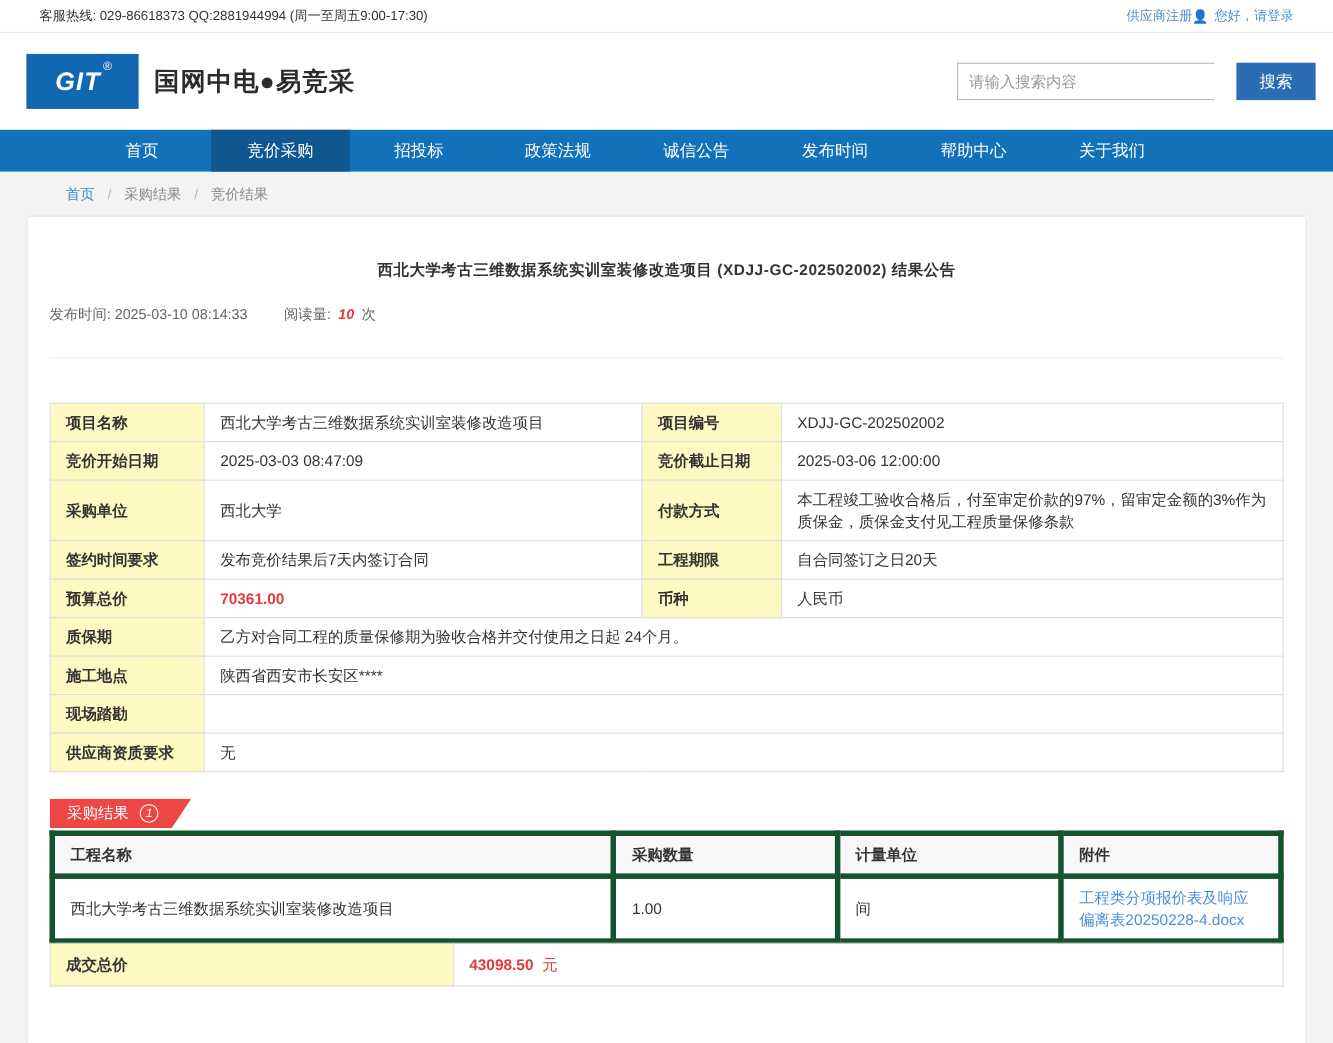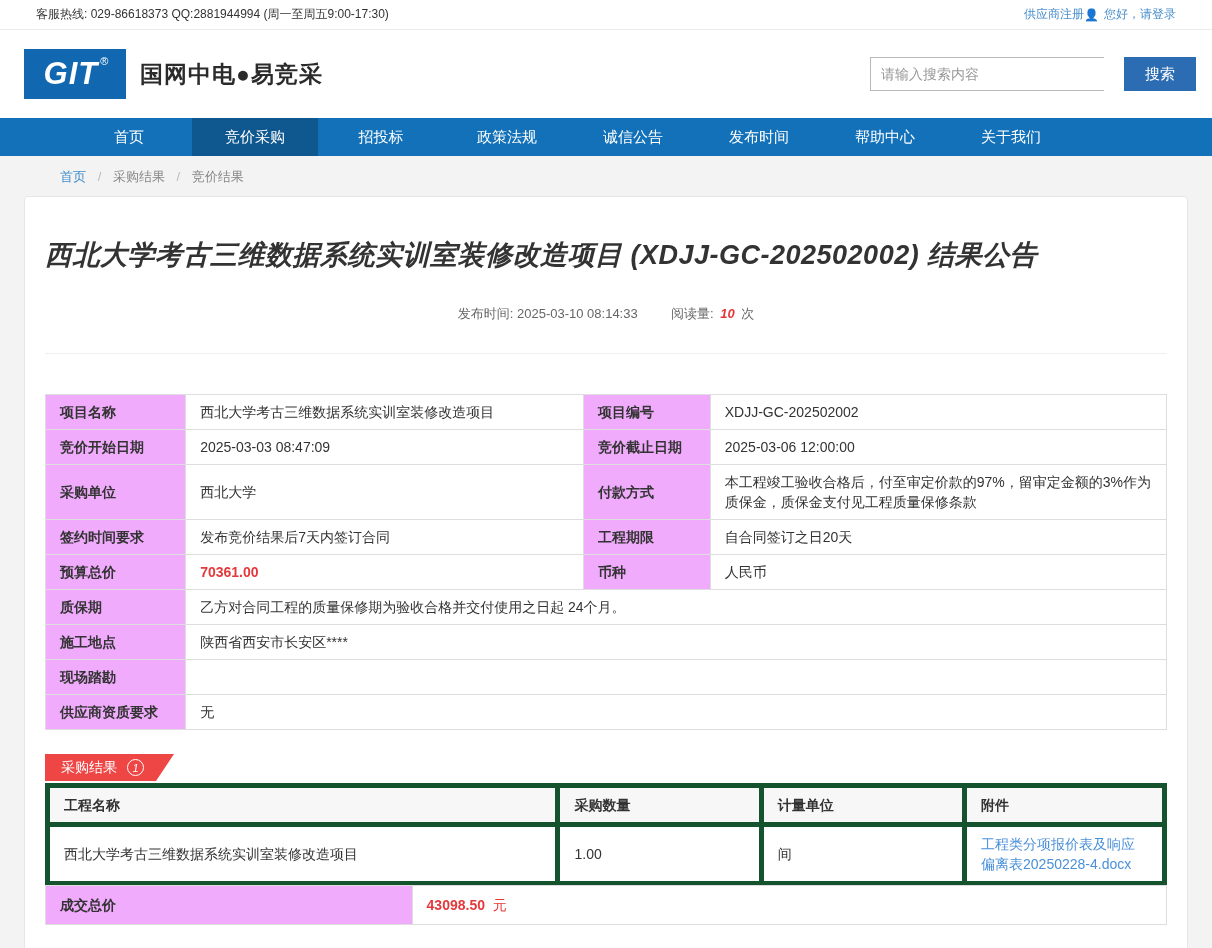--- a/index.html
+++ b/index.html
@@ -20,21 +20,21 @@
   
   .header {
     height:88px; background:#fff; display:flex; align-items:center;
     justify-content:space-between; padding:0 16px 0 24px;
   }
   .brand { display:flex; align-items:center; cursor:pointer; }
   .logo-box {
     background:#1168b0; color:#fff; width:102px; height:50px;
     display:flex; align-items:flex-start; justify-content:center; position:relative;
   }
-  .logo-git { font-size:31px; font-weight:bold; font-style:italic; letter-spacing:1px; line-height:50px; }
+  .logo-git { font-size:23px; font-weight:bold; font-style:italic; letter-spacing:1px; line-height:50px; }
   .logo-reg { font-size:11px; position:relative; top:6px; left:2px; }
   .site-name { font-size:23px; font-weight:bold; color:#2b2b2b; margin-left:14px; letter-spacing:1px; }
   .search { display:flex; align-items:center; }
   .search-input {
     width:234px; height:34px; border:1px solid #b9b9b9; border-right:none;
     padding:0 10px; font-size:14px; color:#333; outline:none;
     font-family:"Liberation Sans","DejaVu Sans",sans-serif;
   }
   .search-input::placeholder { color:#999; }
   .search-btn {
@@ -52,32 +52,32 @@
   .breadcrumb { padding:12px 0 10px 60px; font-size:13px; color:#999; }
   .breadcrumb a { color:#3f8ccc; text-decoration:none; cursor:pointer; }
   .breadcrumb .sep { margin:0 8px; color:#bbb; }
   .breadcrumb .current { color:#888; }
   
   .card {
     margin:0 24px; background:#fff; border:1px solid #e6e6e6; border-radius:4px;
     padding:0 20px 30px; min-height:755px;
   }
   .article-title {
-    font-size:27px; font-weight:bold; color:#333;
-    padding-top:40px; letter-spacing:0.5px;font-style:italic;
-  }
-  .publish-line { text-align:center; font-size:13px; color:#666; margin-top:32px; }
+    text-align:center; font-size:14px; font-weight:bold; color:#333;
+    padding-top:40px; letter-spacing:0.5px;
+  }
+  .publish-line { text-align:left; font-size:13px; color:#666; margin-top:22px; }
   .publish-line .views-count { color:#e4393c; font-style:italic; font-weight:bold; margin:0 3px; }
   .publish-line .gap { display:inline-block; width:26px; }
   .section-divider { border-top:1px solid #efefef; margin-top:30px; }
   
   table { border-collapse:collapse; width:100%; }
   .info-table { margin-top:40px; font-size:14px; }
   .info-table td { border:1px solid #ddd; padding:7px 14px; line-height:20px; vertical-align:middle; }
-  .label-cell { background:#f0abfc; font-weight:bold; color:#333; }
+  .label-cell { background:#fef9c3; font-weight:bold; color:#333; }
   .info-table .c-label1 { width:12.5%; }
   .info-table .c-value1 { width:35.5%; }
   .info-table .c-label2 { width:11.3%; }
   .info-table .c-value2 { width:40.7%; }
   .red-text { color:#e4393c; font-weight:bold; }
   
   .ribbon {
     margin-top:24px; display:inline-flex; align-items:center;
     background:#ee4545; color:#fff; height:27px; font-size:14px;
     padding:0 30px 0 16px;

